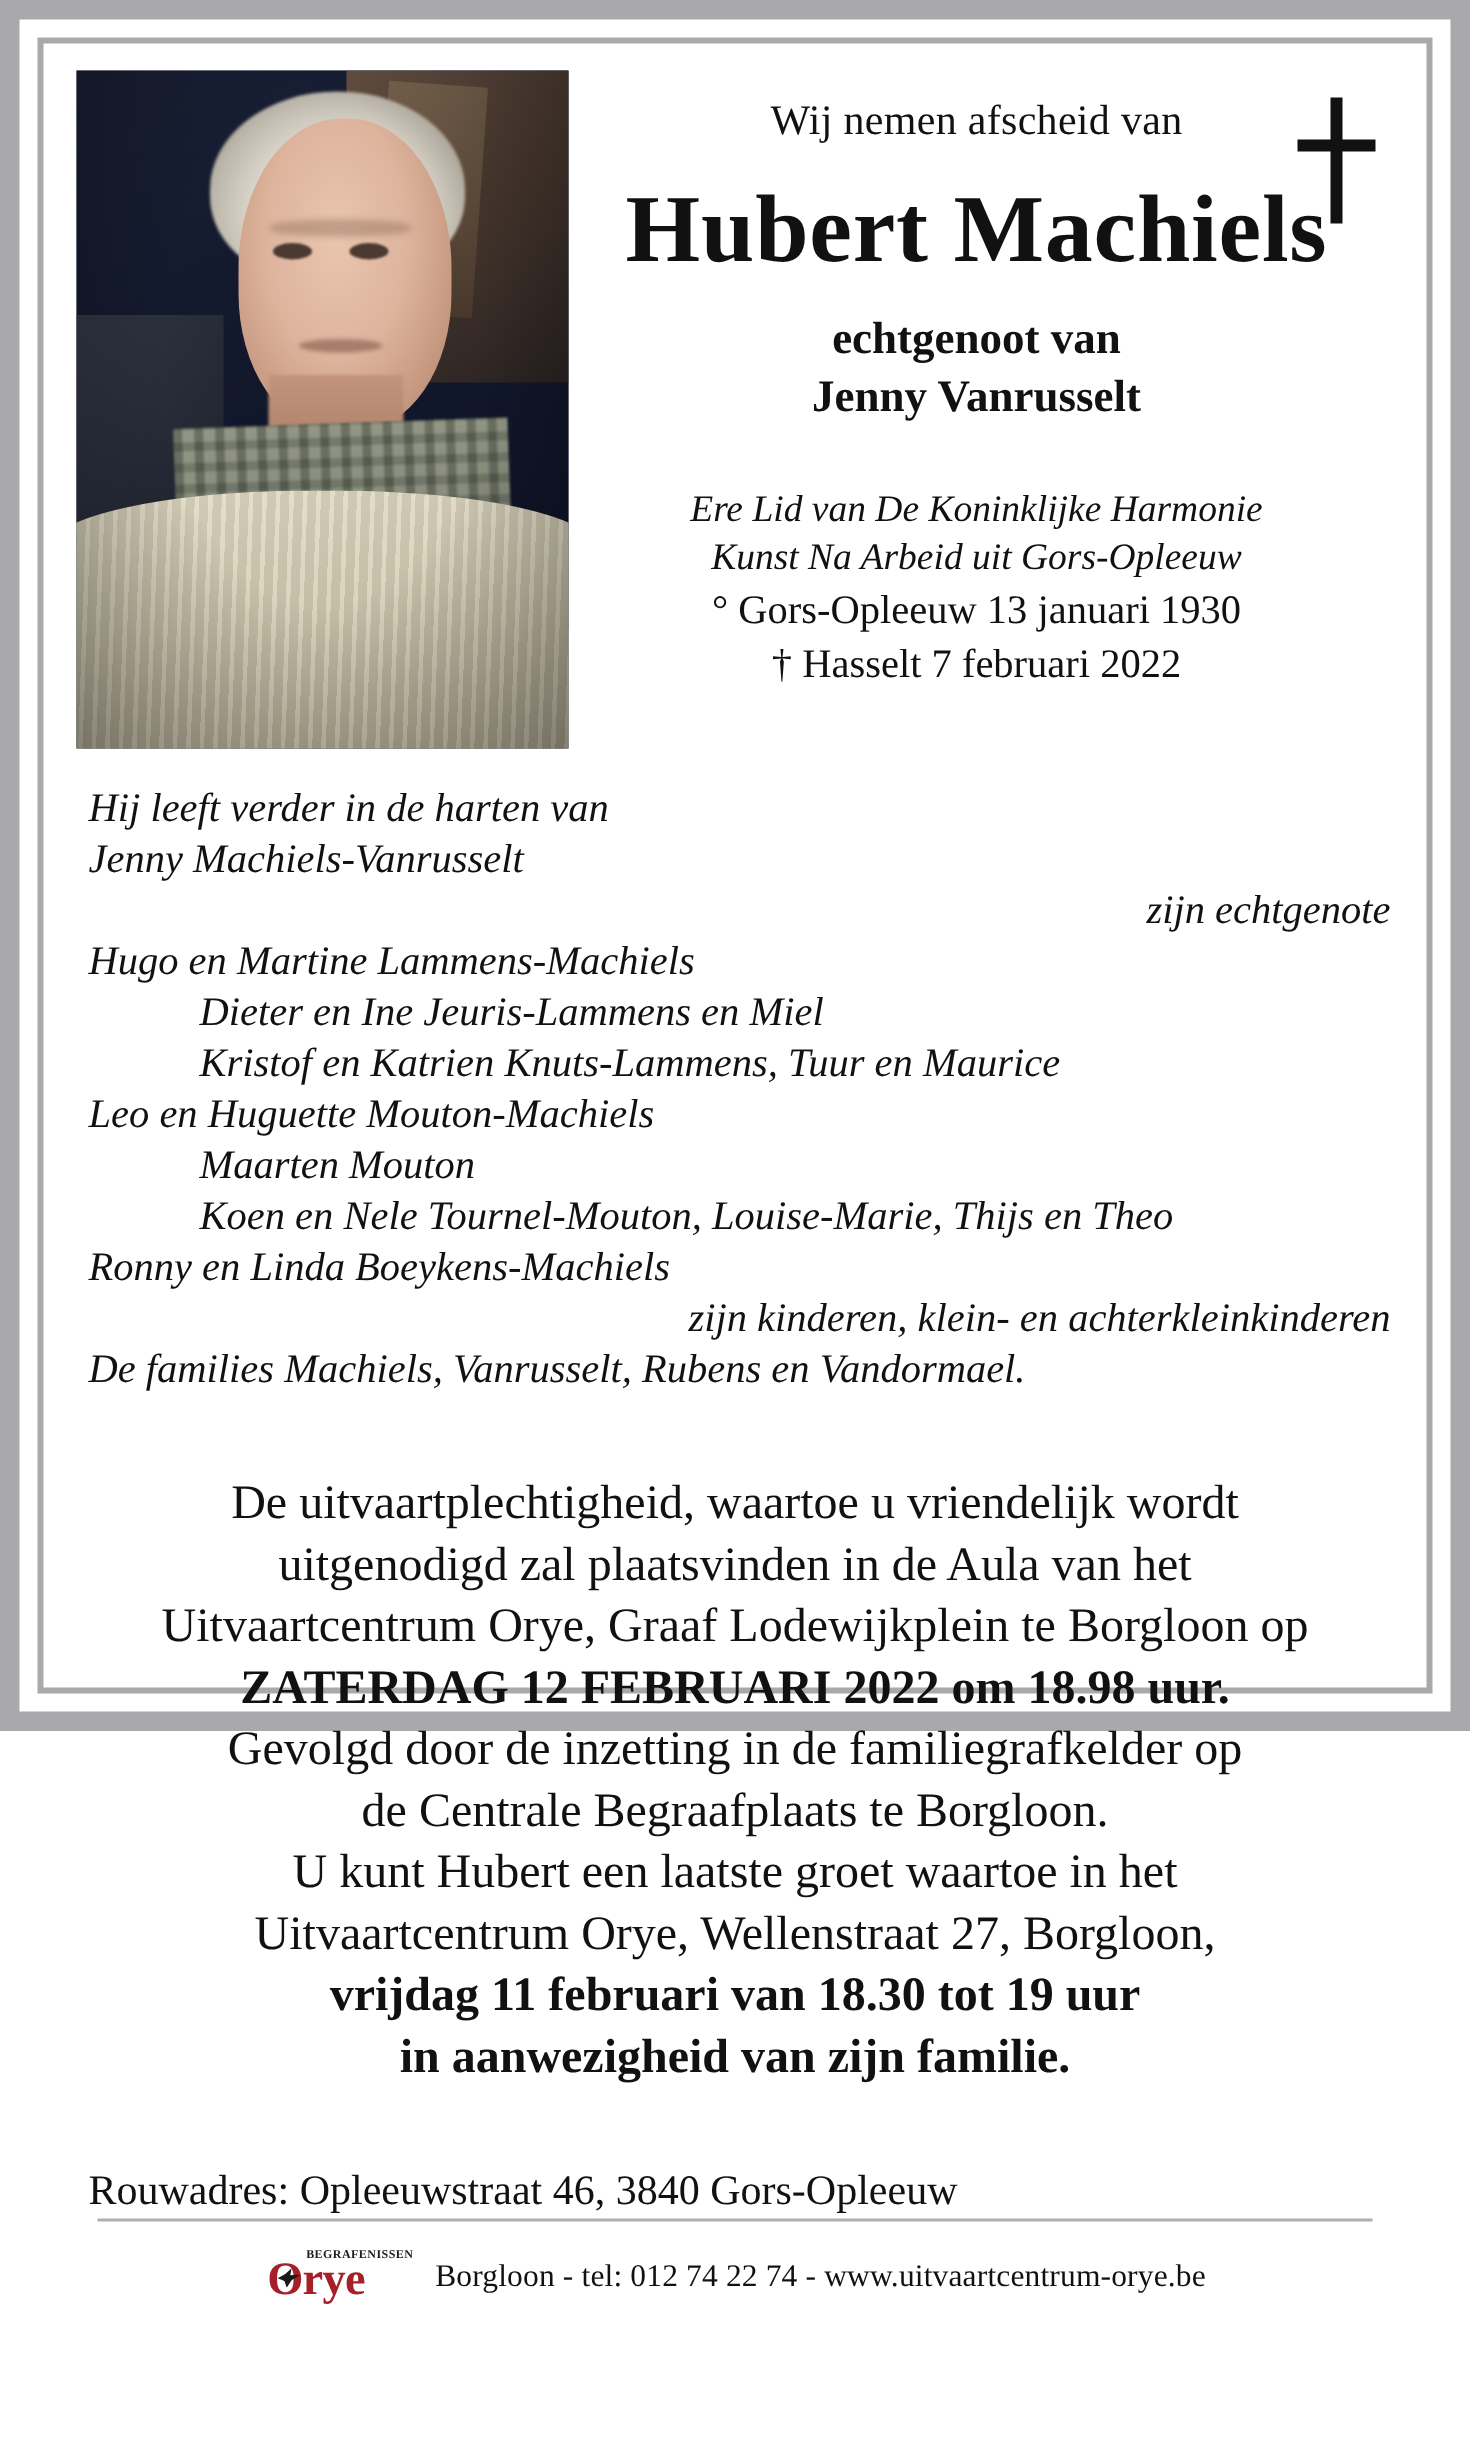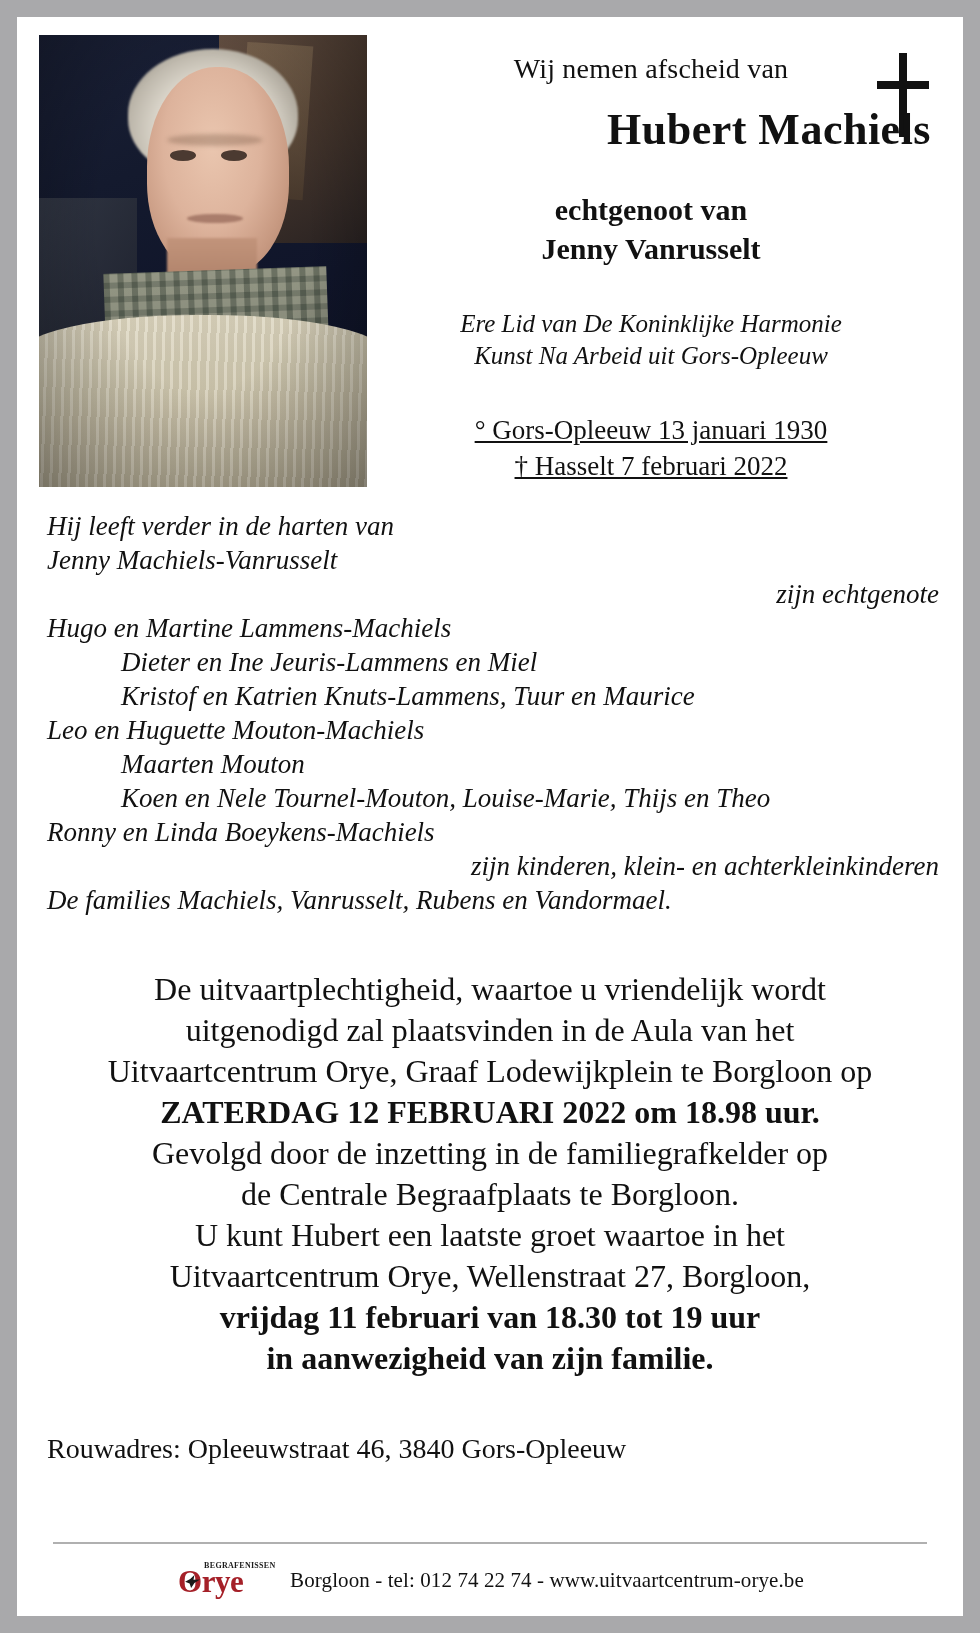--- a/index.html
+++ b/index.html
@@ -14,23 +14,24 @@
   body {
     font-family: "Liberation Serif", "DejaVu Serif", serif;
     color: #111111;
     overflow: hidden;
   }
 
   
   .card-outer {
     position: relative;
     width: 980px;
-    height: 1633px;
+    height: 1154px;
     background: #ffffff;
     border: 13px solid #a9a9ab;
+    padding: 12px;
   }
 
   .card-inner {
     width: 100%;
     height: 100%;
     border: 4px solid #a9a9ab;
     background: #ffffff;
     padding: 18px 22px 10px 22px;
     position: relative;
     display: flex;
@@ -164,47 +165,44 @@
     padding-right: 10px;
   }
 
   .farewell-line {
     font-size: 28px;
     letter-spacing: .2px;
     margin-bottom: 22px;
   }
 
   .deceased-name {
-    font-size: 44px;
+    font-size: 64px;
     font-weight: bold;
     letter-spacing: .5px;
     line-height: 1.05;
-    margin-bottom: 38px;
-    text-align: right;
+    margin-bottom: 21px;
   }
 
   .spouse-lead,
   .spouse-name {
     font-size: 30px;
     font-weight: bold;
     line-height: 1.28;
   }
 
   .honor-block {
     font-style: italic;
     font-size: 25px;
     line-height: 1.3;
     margin-top: 40px;
   }
 
   .dates-block {
     font-size: 27px;
     line-height: 1.32;
-    margin-top: 40px;
-    text-decoration: underline;
   }
 
   
   .cross {
     position: absolute;
     right: 34px;
     top: 36px;
     width: 52px;
     height: 84px;
   }

